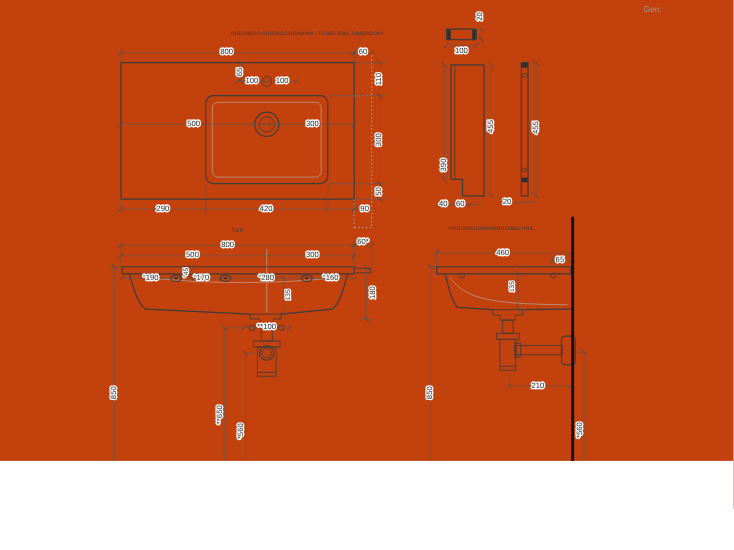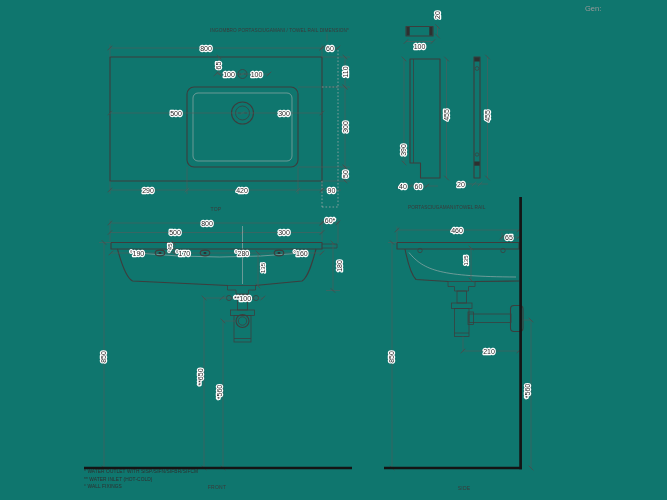--- a/index.html
+++ b/index.html
@@ -1,16 +1,16 @@
 <!DOCTYPE html>
 <html><head>
 <meta charset="utf-8">
 <style>
   html,body{margin:0;padding:0;background:#fff;}
-  .stage{position:relative;width:667px;height:500px;background:#0f766e;overflow:hidden;}
+  .stage{position:relative;width:667px;height:419px;background:#c2410c;overflow:hidden;}
   svg text{font-family:"Liberation Sans","DejaVu Sans",sans-serif;}
   .d{font-size:7px;fill:#1f1f1f;text-anchor:middle;dominant-baseline:central;
      paint-order:stroke;stroke:#ffffff;stroke-width:2.4px;stroke-linejoin:round;}
   .ds{font-size:6px;fill:#1f1f1f;text-anchor:middle;dominant-baseline:central;
      paint-order:stroke;stroke:#ffffff;stroke-width:2.2px;stroke-linejoin:round;}
   .cap{font-size:5px;fill:#3a3a3a;letter-spacing:.25px;text-anchor:middle;}
   .note{font-size:4.7px;fill:#3a3a3a;letter-spacing:.1px;}
   .fn{font-size:4.8px;fill:#2e2e2e;letter-spacing:.1px;}
   .brand{font-size:7.5px;fill:#9a9a9a;}
   .ln{stroke:#3d3d3d;stroke-width:1.1;fill:none;stroke-linejoin:round;}

